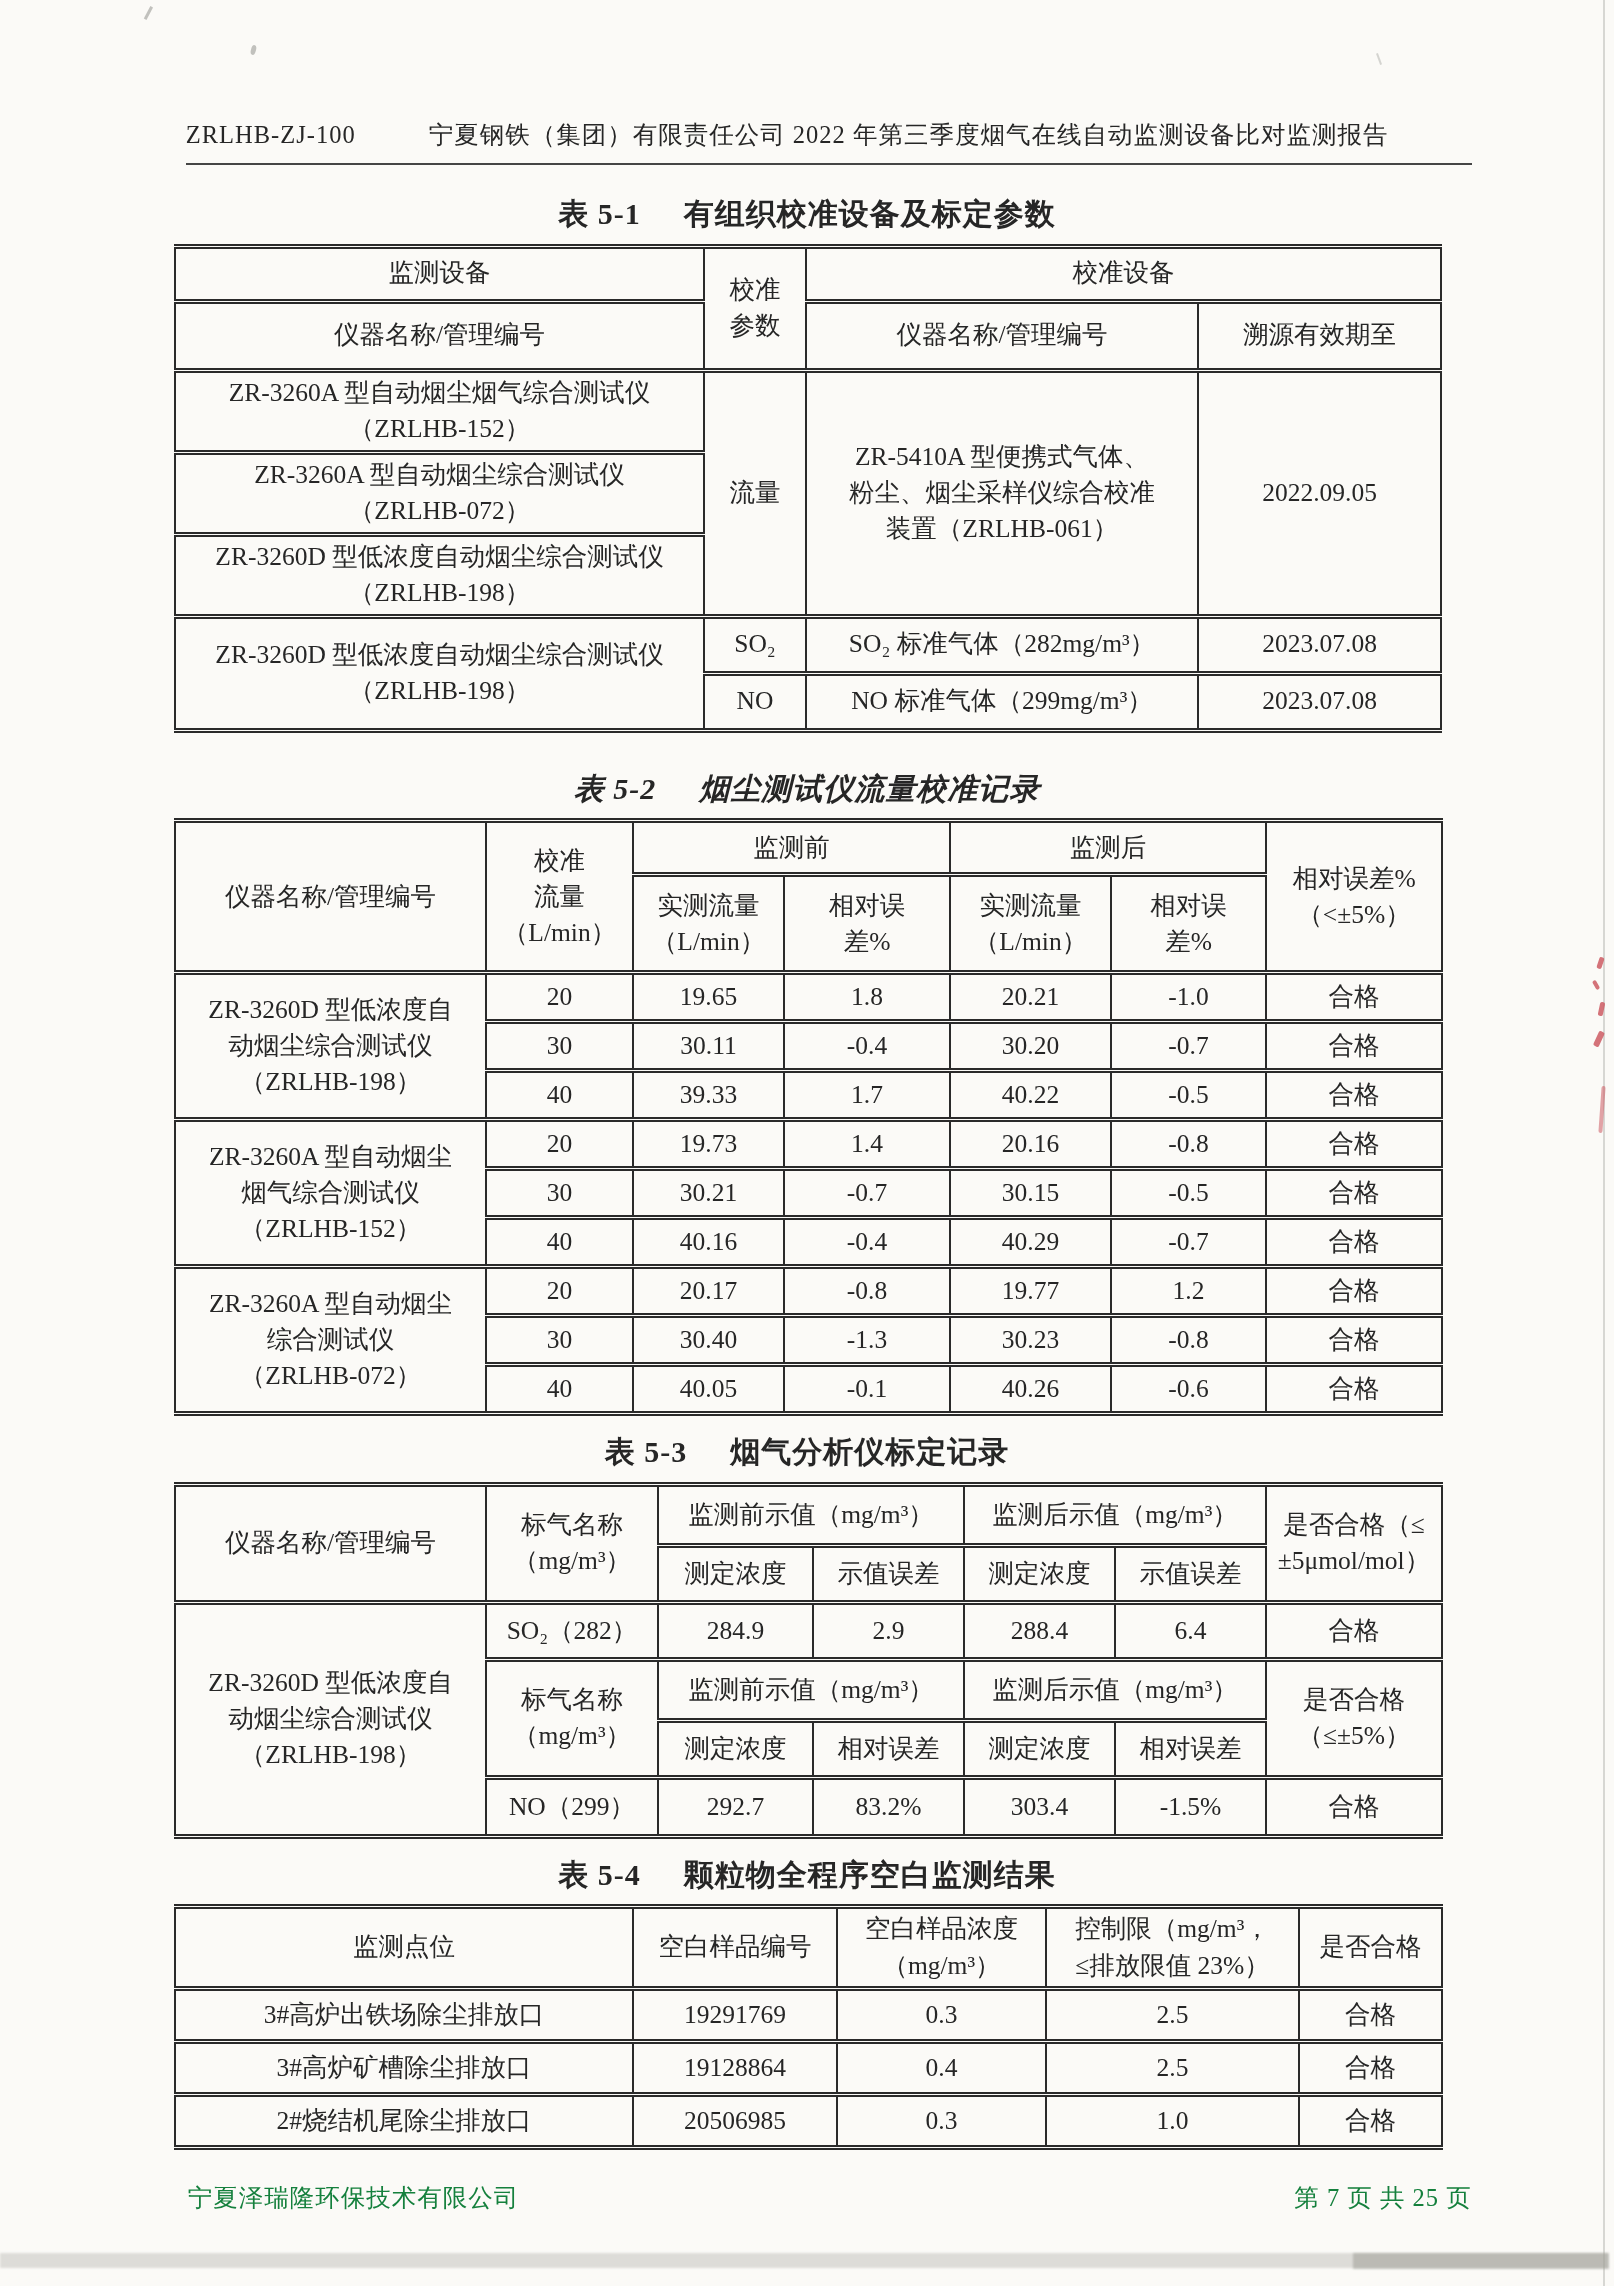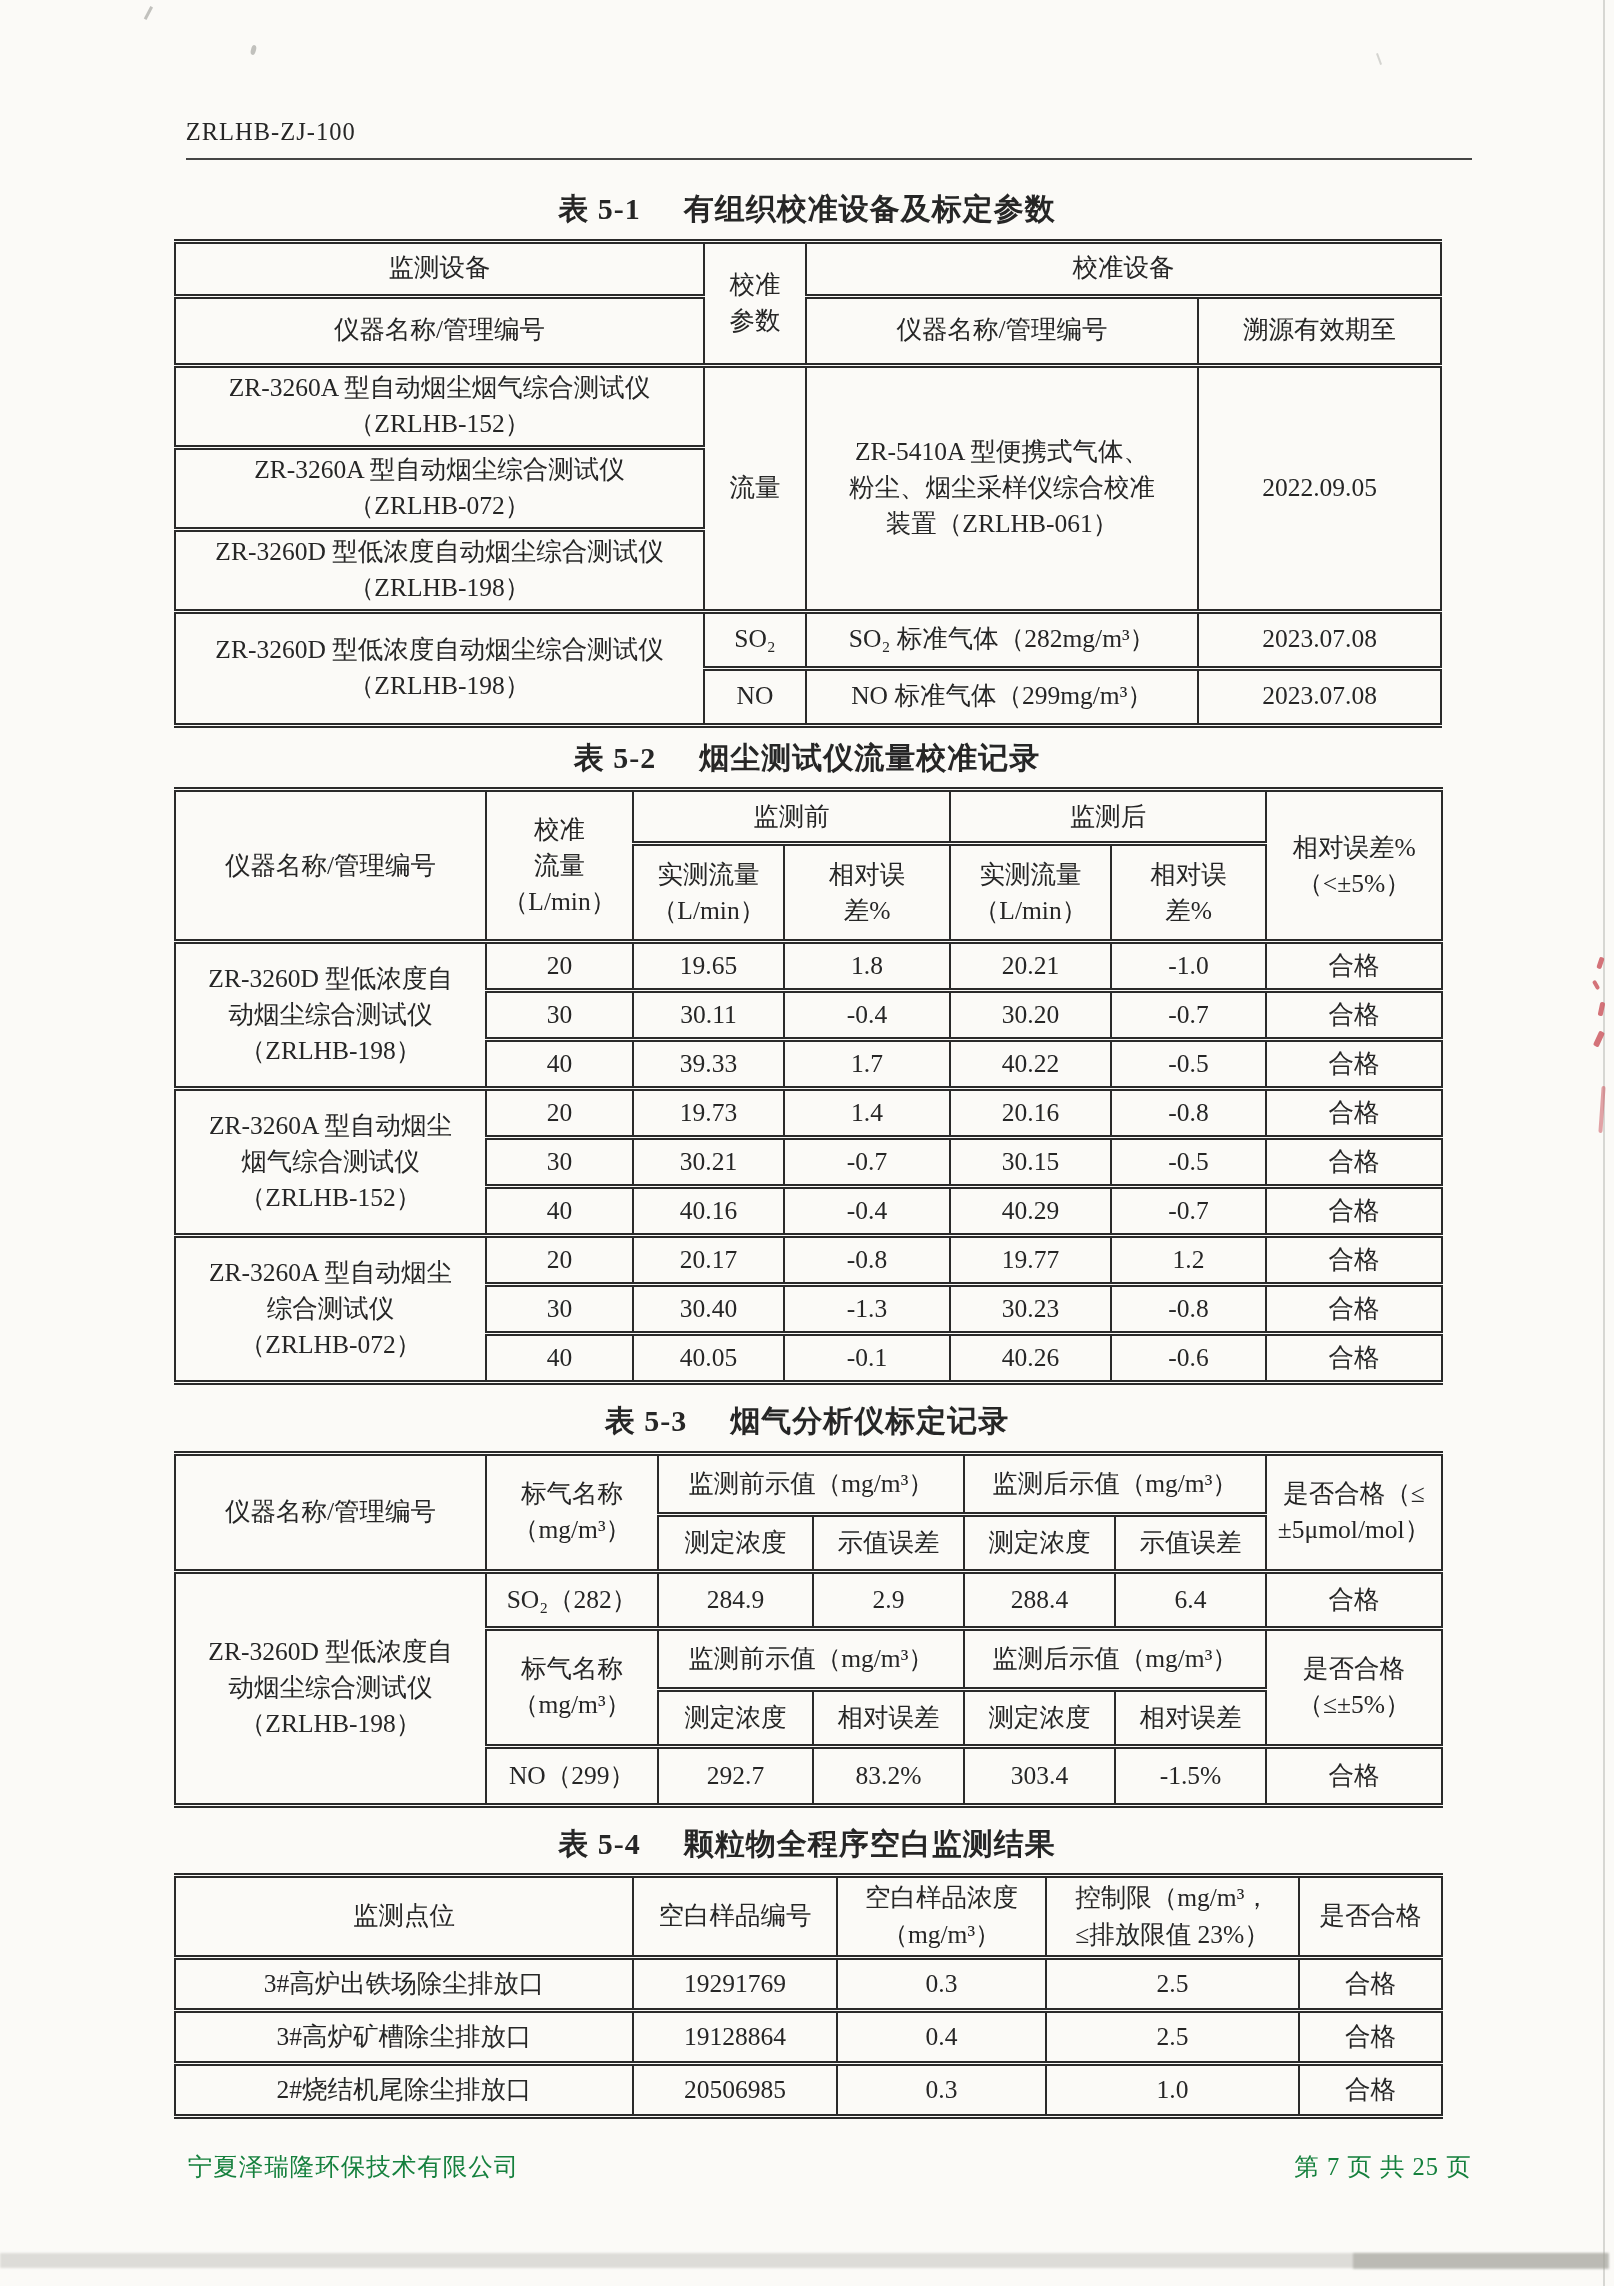--- a/index.html
+++ b/index.html
@@ -20,21 +20,21 @@
     display: flex; align-items: baseline; gap: 73px;
     margin: 118px 0 0 11.8px; width: 1286px;
     padding-bottom: 11.8px; border-bottom: 2.9px solid #454545;
     font-size: 24.5px; letter-spacing: 1px;
   }
   .t-title {
     display: flex; justify-content: center; align-items: flex-start; gap: 43px;
     font-weight: bold; font-size: 30px; letter-spacing: 1px;
   }
   .mt1 { margin-top: 29px; }
-  .mt2 { margin-top: 10px; }
+  .mt2 { margin-top: 36px; font-style: italic; }
   .mt3 { margin-top: 15.7px; }
   .mt4 { margin-top: 15.7px; }
   .tbl { width: 100%; border-collapse: collapse; table-layout: fixed; margin-top: 8.8px; }
   .tbl td {
     border-left: 2px solid #2a2a2a; border-right: 2px solid #2a2a2a;
     border-top: 5.9px double #2a2a2a; border-bottom: 5.9px double #2a2a2a;
     text-align: center; vertical-align: middle;
     font-size: 25.5px; line-height: 1.42;
     white-space: pre-line; padding: 2px 3.9px;
   }
@@ -70,20 +70,21 @@
 <div class="page">
 
   <div class="speck sp1"></div>
   <div class="speck sp2"></div>
   <div class="speck sp3"></div>
 
   <div class="content">
 
     <div class="page-header">
       <span>ZRLHB-ZJ-100</span>
+      <span>宁夏钢铁（集团）有限责任公司 2022 年第三季度烟气在线自动监测设备比对监测报告</span>
     </div>
 
     <div class="t-title mt1">
       <span>表 5-1</span>
       <span>有组织校准设备及标定参数</span>
     </div>
     <table class="tbl">
       <colgroup>
           <col style="width:529px">
           <col style="width:102px">

